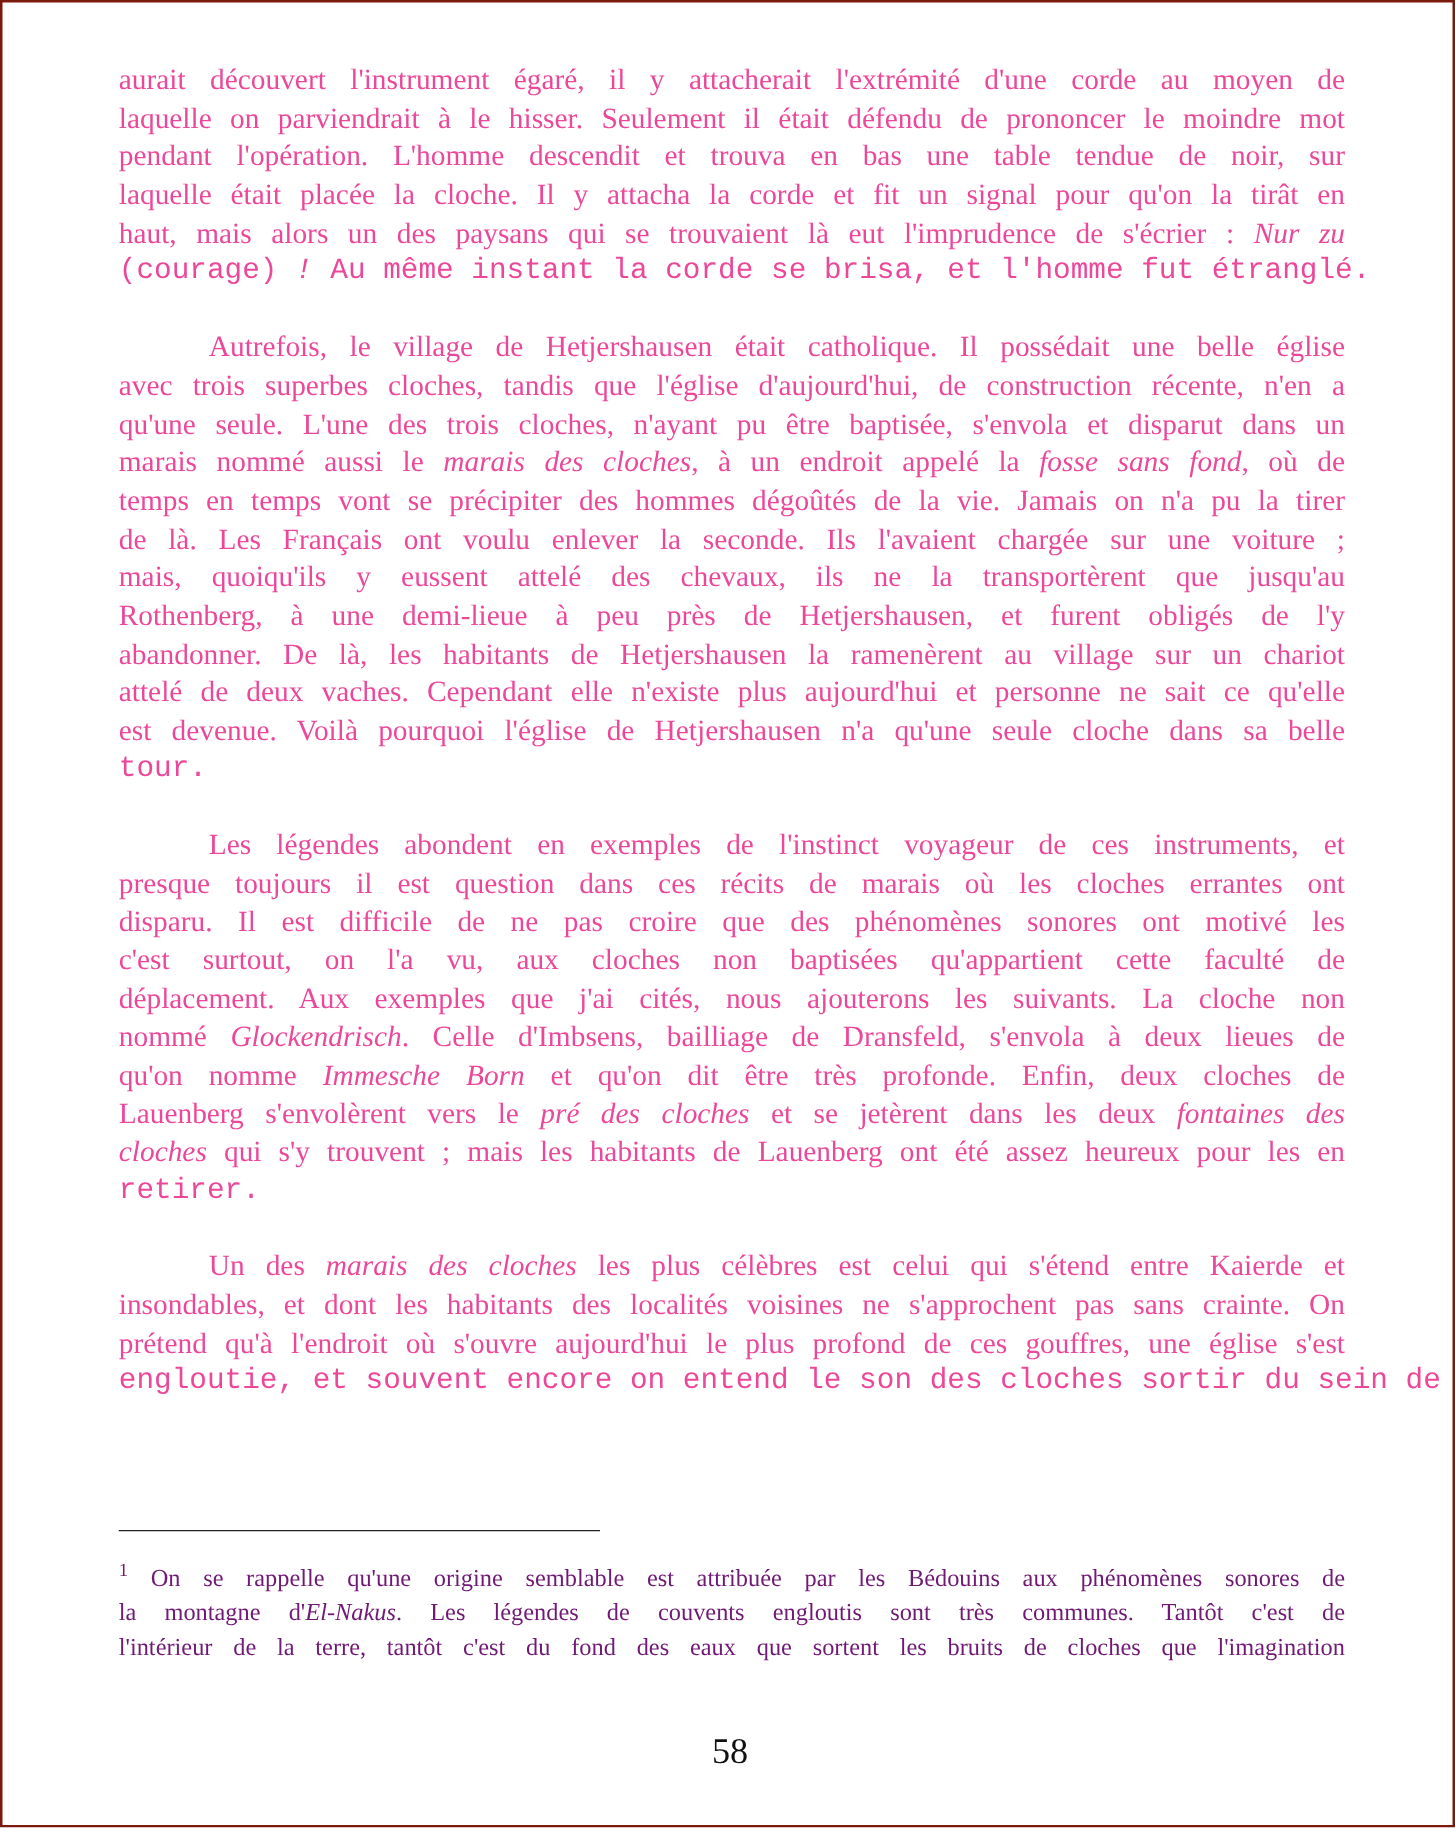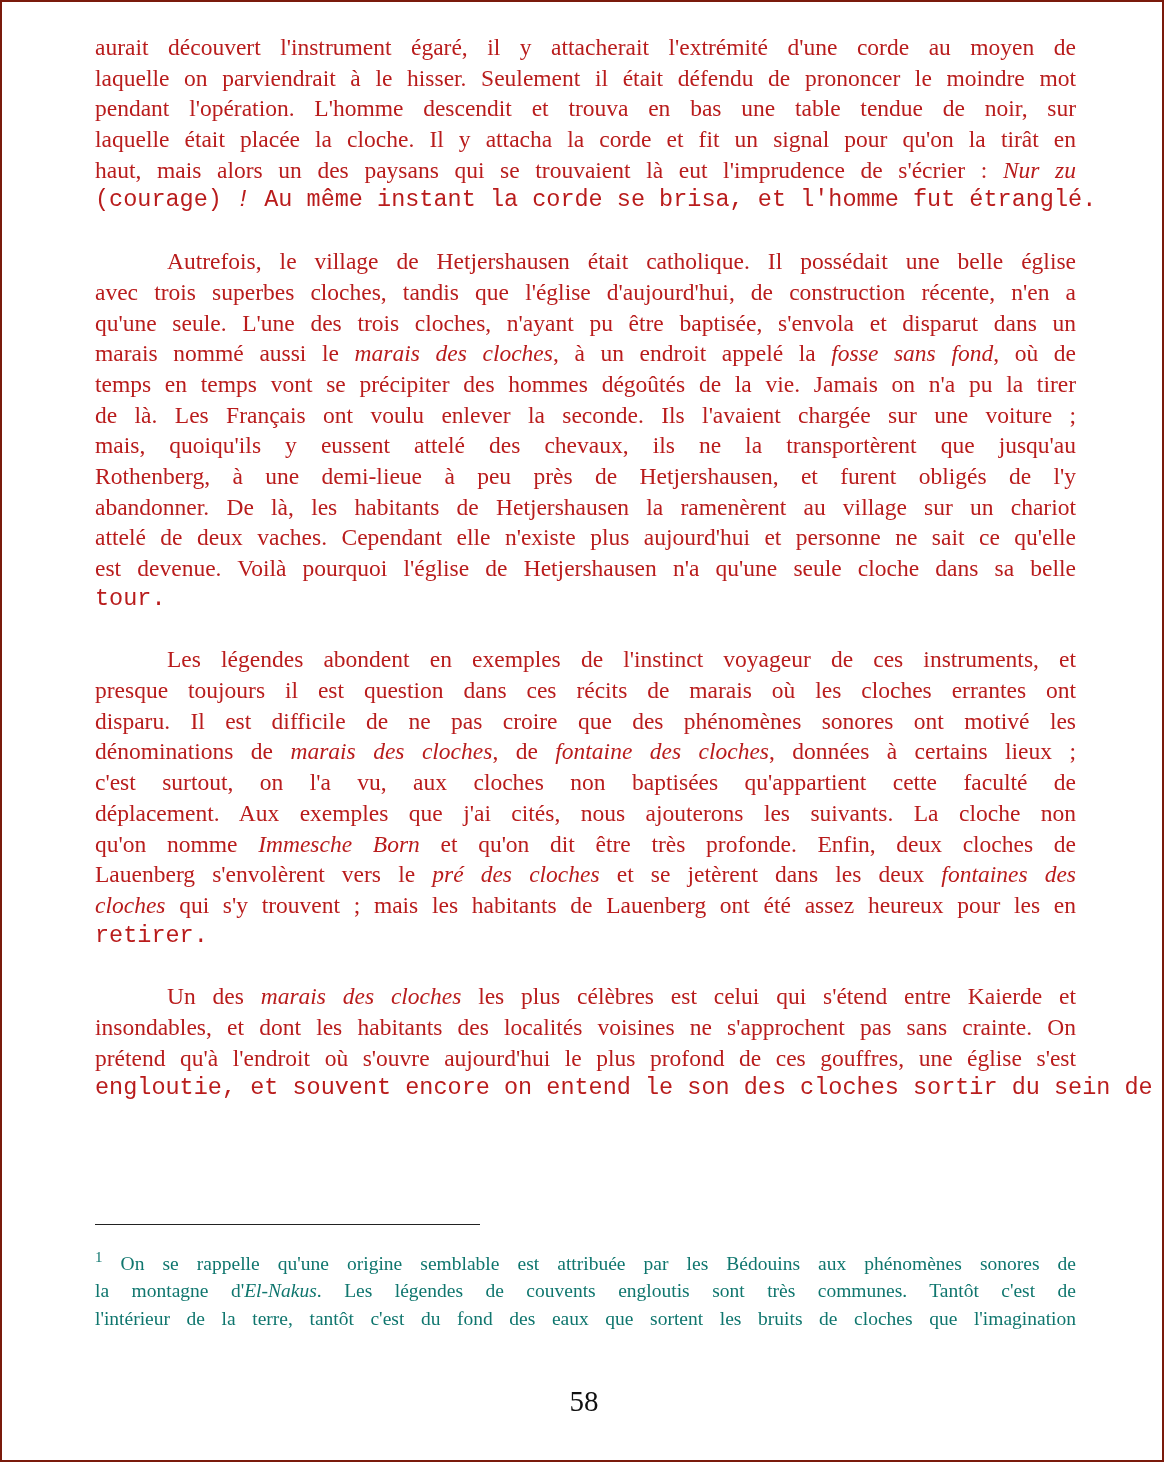--- a/index.html
+++ b/index.html
@@ -5,42 +5,42 @@
   html, body { margin: 0; padding: 0; background: #ffffff; }
   body { width: 1164px; height: 1462px; position: relative; overflow: hidden; }
   .page {
     position: absolute; left: 0; top: 0;
     width: 1164px; height: 1462px;
     box-sizing: border-box;
     border: 2px solid #7a1a0c;
     background: #ffffff;
   }
   .text {
-    position: absolute; left: 93px; width: 981px; top: 30px;
+    position: absolute; left: 93px; width: 981px; top: 47px;
     font-family: "Liberation Serif", "DejaVu Serif", serif;
-    font-size: 23.5px; color: #b91c1c;
+    font-size: 23.5px; color: #ec4899;
   }
   .line {
     height: 30.7px; line-height: 30.7px;
     text-align: justify; text-align-last: justify;
     white-space: nowrap; overflow: visible;
   }
   .line.last { text-align-last: left; font-family: Liberation Mono, monospace; }
   .line.indent { padding-left: 72px; margin-top: 30px; }
   .line span { white-space: pre; }
   i, em { font-style: italic; }
   sup { font-size: 15px; line-height: 0; vertical-align: 9px; }
   .rule {
     position: absolute; left: 93px; top: 1222px;
     width: 385px; height: 0; border-top: 1.3px solid #222;
   }
   .footnote {
     position: absolute; left: 93px; width: 981px; top: 1248px;
     font-family: "Liberation Serif", "DejaVu Serif", serif;
-    font-size: 19.5px; color: #0f766e;
+    font-size: 19.5px; color: #701a75;
   }
   .footnote .line { height: 27.3px; line-height: 27.3px; }
   .footnote sup { font-size: 15px; vertical-align: 8px; }
   .pagenum {
     position: absolute; left: 0; width: 1164px; top: 1383px;
     text-align: center;
     font-family: "Liberation Serif", "DejaVu Serif", serif;
     font-size: 29px; color: #111111;
   }
 </style>
@@ -68,23 +68,23 @@
         <div class="line "><span>Rothenberg, à une demi-lieue à peu près de Hetjershausen, et furent obligés de l'y</span></div>
         <div class="line "><span>abandonner. De là, les habitants de Hetjershausen la ramenèrent au village sur un chariot</span></div>
         <div class="line "><span>attelé de deux vaches. Cependant elle n'existe plus aujourd'hui et personne ne sait ce qu'elle</span></div>
         <div class="line "><span>est devenue. Voilà pourquoi l'église de Hetjershausen n'a qu'une seule cloche dans sa belle</span></div>
         <div class="line  last"><span>tour.</span></div>
       </div>
       <div>
         <div class="line  indent"><span>Les légendes abondent en exemples de l'instinct voyageur de ces instruments, et</span></div>
         <div class="line "><span>presque toujours il est question dans ces récits de marais où les cloches errantes ont</span></div>
         <div class="line "><span>disparu. Il est difficile de ne pas croire que des phénomènes sonores ont motivé les</span></div>
-        <div class="line "><span>dénominations de </span><i>marais des cloches</i><span>, de </span><i>fontaine des cloches</i><span>, données à certains lieux ;</span></div>
         <div class="line "><span>c'est surtout, on l'a vu, aux cloches non baptisées qu'appartient cette faculté de</span></div>
         <div class="line "><span>déplacement. Aux exemples que j'ai cités, nous ajouterons les suivants. La cloche non</span></div>
+        <div class="line "><span>nommé </span><i>Glockendrisch</i><span>. Celle d'Imbsens, bailliage de Dransfeld, s'envola à deux lieues de</span></div>
         <div class="line "><span>qu'on nomme </span><i>Immesche Born</i><span> et qu'on dit être très profonde. Enfin, deux cloches de</span></div>
         <div class="line "><span>Lauenberg s'envolèrent vers le </span><i>pré des cloches</i><span> et se jetèrent dans les deux </span><i>fontaines des</i></div>
         <div class="line "><i>cloches</i><span> qui s'y trouvent ; mais les habitants de Lauenberg ont été assez heureux pour les en</span></div>
         <div class="line  last"><span>retirer.</span></div>
       </div>
       <div>
         <div class="line  indent"><span>Un des </span><i>marais des cloches</i><span> les plus célèbres est celui qui s'étend entre Kaierde et</span></div>
         <div class="line "><span>insondables, et dont les habitants des localités voisines ne s'approchent pas sans crainte. On</span></div>
         <div class="line "><span>prétend qu'à l'endroit où s'ouvre aujourd'hui le plus profond de ces gouffres, une église s'est</span></div>
         <div class="line  last"><span>engloutie, et souvent encore on entend le son des cloches sortir du sein de la terre</span><sup>1</sup><span>.</span></div>

